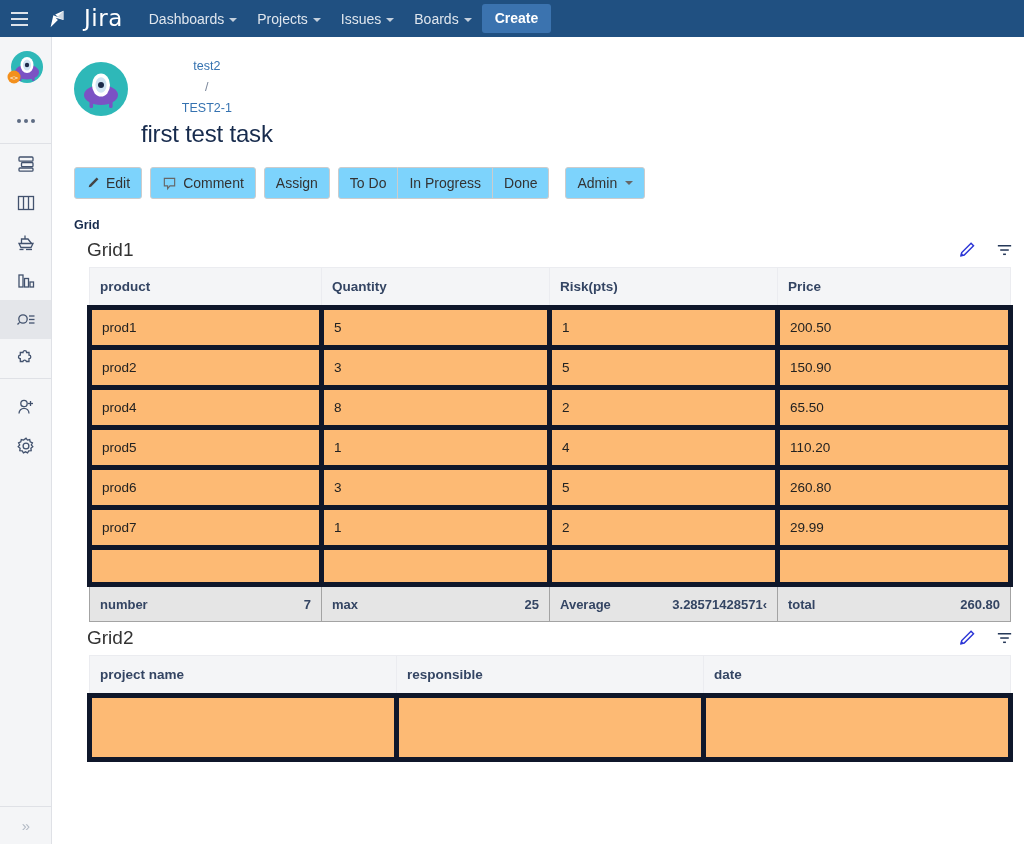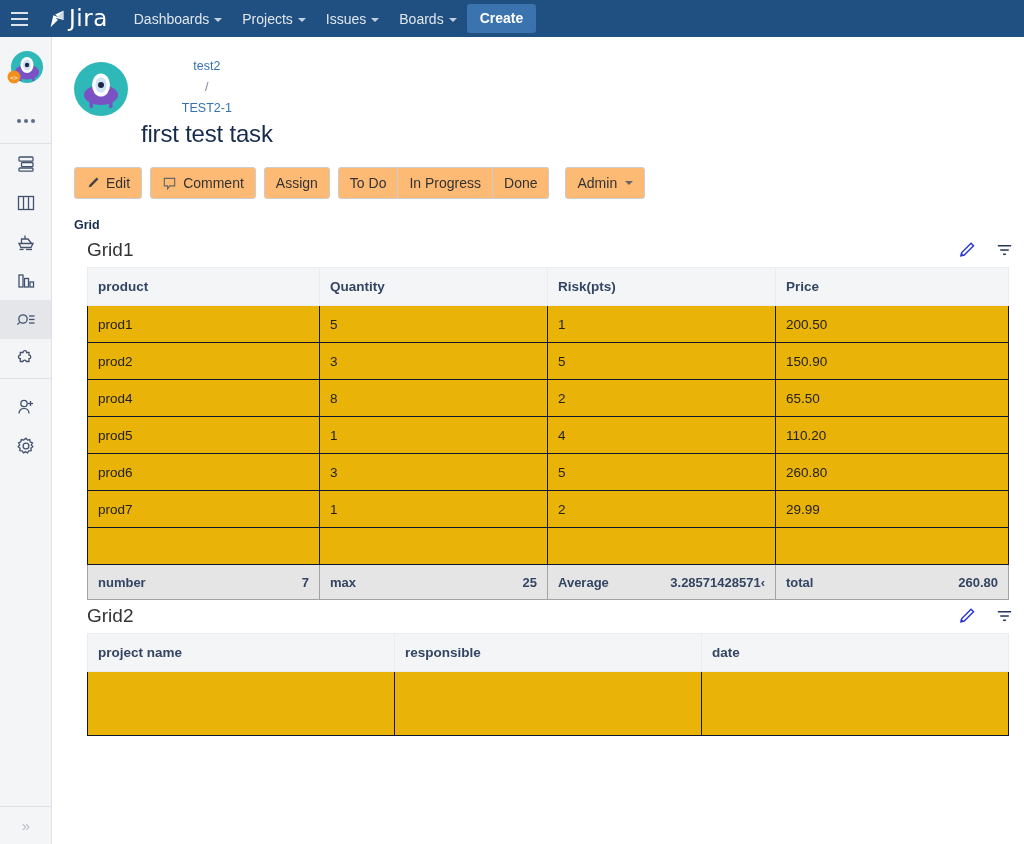--- a/index.html
+++ b/index.html
@@ -19,21 +19,21 @@
     display: flex; align-items: center;
     z-index: 30;
   }
   .nav-hamburger {
     width: 38px; height: 37px;
     display: flex; flex-direction: column; align-items: center; justify-content: center;
     gap: 4px; cursor: pointer;
   }
   .nav-hamburger i { display: block; width: 17px; height: 2px; background: #dde3ea; }
   .jira-logo {
-    display: flex; align-items: center; gap: 1px;
+    display: flex; align-items: center; gap: 16px;
     margin-left: 8px; margin-right: 16px; cursor: pointer;
   }
   .jira-mark { width: 22px; height: 22px; }
   .jira-word {
     color: #fff; font-size: 23px; letter-spacing: .5px;
     font-family: "DejaVu Sans", sans-serif; font-weight: 400;
     position: relative; top: -1px;
   }
   .nav-item {
     color: #dfe6ee; font-size: 14px; padding: 0 10px; height: 37px;
@@ -91,21 +91,21 @@
   .breadcrumb { font-size: 12.5px; color: #3572b0; display: flex; align-items: center; gap: 7px; flex-direction: column; }
   .breadcrumb a { color: #3572b0; text-decoration: none; cursor: pointer; }
   .breadcrumb .sep { color: #7a869a; }
   .issue-title {
     font-size: 24px; color: #172b4d; font-weight: 400;
     margin-top: 5px; letter-spacing: -.2px;
   }
 
   .btn-row { display: flex; align-items: center; margin-top: 19px; gap: 8px; }
   .btn {
-    background: #fdba74; border: 1px solid #ccc; border-radius: 3px;
+    background: #7dd3fc; border: 1px solid #ccc; border-radius: 3px;
     font-size: 14px; color: #333; padding: 6px 11px; cursor: pointer;
     display: flex; align-items: center; gap: 6px; line-height: 1.3;
   }
   .btn-group { display: flex; }
   .btn-group .btn { border-radius: 0; border-left-width: 0; }
   .btn-group .btn:first-child { border-radius: 3px 0 0 3px; border-left-width: 1px; }
   .btn-group .btn:last-child { border-radius: 0 3px 3px 0; }
 
   .section-label {
     font-size: 12.5px; font-weight: bold; color: #172b4d; margin-top: 19px;
@@ -124,21 +124,21 @@
     border-collapse: collapse; table-layout: fixed;
     border: 1px solid #ebecf0;
   }
   table.grid th {
     background: #f4f5f7; color: #344563; font-size: 13.5px; font-weight: bold;
     text-align: left; padding: 11px 10px; border: 1px solid #ebecf0;
     white-space: nowrap;
   }
   table.grid td {
     font-size: 13.5px; color: #222; padding: 10px;
-    border: 1px solid #0f172a; background: #eab308; height: 37px;
+    border: 5px solid #0f172a; background: #fdba74; height: 37px;
   }
   tr.summary td {
     background: #e5e5e5; color: #344563; font-size: 13px; font-weight: bold;
     border: 1px solid #a3a3a3; padding: 0; height: 34px;
     overflow: hidden;
   }
   .sum-cell { display: flex; justify-content: space-between; align-items: center;
     padding: 0 10px; height: 34px; gap: 4px; }
   .sum-cell .v { text-align: right; white-space: nowrap; overflow: hidden; }
   .sum-spacer { height: 99px; }

